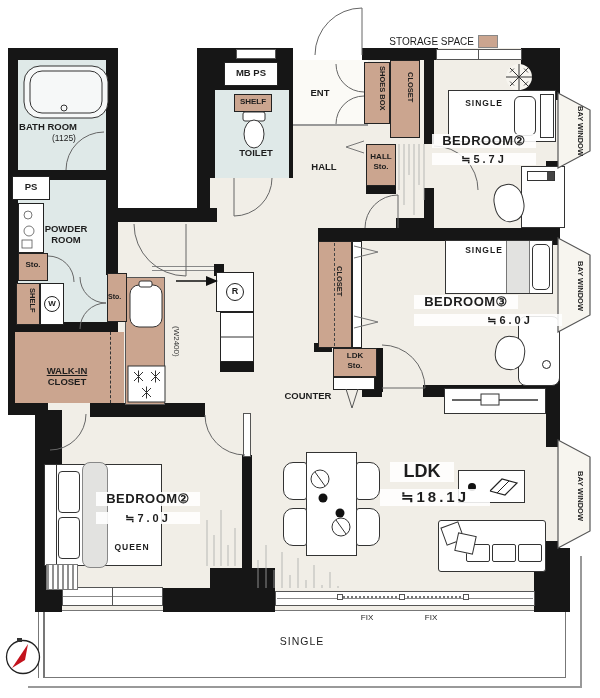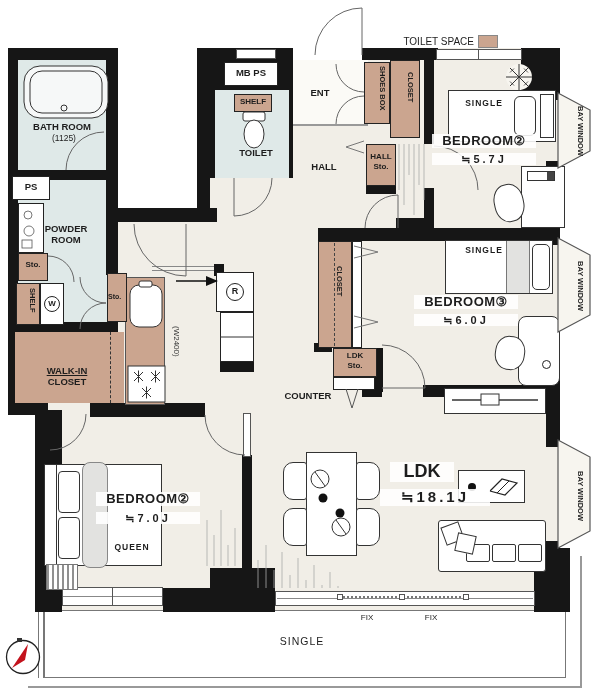--- a/index.html
+++ b/index.html
@@ -282,37 +282,37 @@
         <rect x="22" y="240" width="10" height="8"></rect>
     </g>
 
     <g>
       <circle cx="23" cy="657" r="16.5" fill="#fff" stroke="#222" stroke-width="1.3"></circle>
       <polygon points="28,644 12,668 25,660" fill="#c3121c"></polygon>
       <rect x="17" y="638" width="5" height="4" fill="#333"></rect>
     </g>
   </svg>
 
-  <div class="lb sm ctr" style="left:368px;top:36px;width:106px;text-align:right;font-weight:400;font-size:10px;">TOILET SPACE</div>
+  <div class="lb sm ctr" style="left:368px;top:36px;width:106px;text-align:right;font-weight:400;font-size:10px;">STORAGE SPACE</div>
   <div class="tan" style="left:478px;top:35px;width:20px;height:13px;border:1px solid #888;box-sizing:border-box;"></div>
 
-  <div class="lb sm ctr" style="left:20px;top:122px;width:84px;">BATH ROOM</div>
+  <div class="lb sm ctr" style="left:6px;top:122px;width:84px;">BATH ROOM</div>
   <div class="lb ctr" style="left:22px;top:134px;width:84px;font-size:8.5px;">(1125)</div>
   <div class="lb sm ctr" style="left:216px;top:148px;width:80px;">TOILET</div>
   <div class="lb sm ctr" style="left:295px;top:88px;width:50px;">ENT</div>
   <div class="lb sm ctr" style="left:303px;top:162px;width:42px;">HALL</div>
   <div class="lb sm ctr" style="left:30px;top:224px;width:72px;">POWDER</div>
   <div class="lb sm ctr" style="left:30px;top:235px;width:72px;">ROOM</div>
 
   <div class="lb rn ctr halo" style="left:432px;top:134px;width:104px;">BEDROOM②</div>
   <div class="lb sz ctr halo" style="left:432px;top:153px;width:104px;">≒5.7J</div>
   <div class="lb ctr" style="left:458px;top:99px;width:52px;font-size:8.5px;font-weight:700;letter-spacing:1px;">SINGLE</div>
 
   <div class="lb rn ctr halo" style="left:414px;top:295px;width:104px;">BEDROOM③</div>
-  <div class="lb sz ctr halo" style="left:414px;top:314px;width:104px;">≒6.0J</div>
+  <div class="lb sz ctr halo" style="left:414px;top:314px;width:104px;padding-left:44px;">≒6.0J</div>
   <div class="lb ctr" style="left:458px;top:246px;width:52px;font-size:8.5px;font-weight:700;letter-spacing:1px;">SINGLE</div>
 
   <div class="lb rn ctr halo" style="left:96px;top:492px;width:104px;">BEDROOM②</div>
   <div class="lb sz ctr halo" style="left:96px;top:512px;width:104px;">≒7.0J</div>
   <div class="lb ctr" style="left:104px;top:543px;width:56px;font-size:8.5px;font-weight:700;letter-spacing:1px;">QUEEN</div>
 
   <div class="lb ctr halo" style="left:390px;top:462px;width:64px;font-size:18px;font-weight:700;">LDK</div>
   <div class="lb sz ctr halo" style="left:380px;top:489px;width:110px;font-size:15px;">≒18.1J</div>
   <div class="lb sm ctr" style="left:280px;top:391px;width:56px;">COUNTER</div>
 

